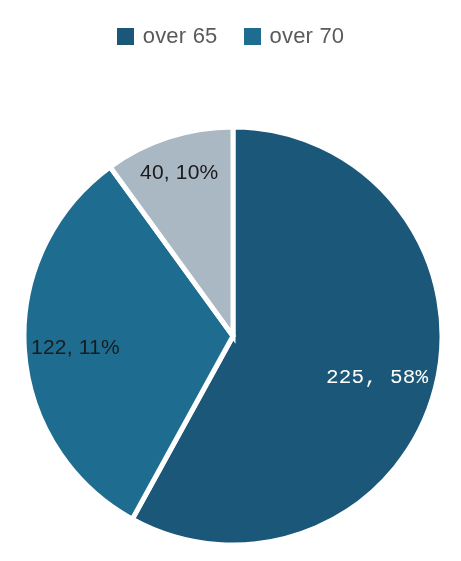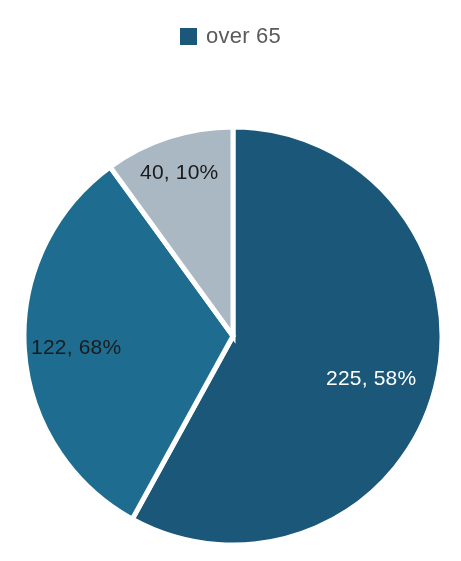--- a/index.html
+++ b/index.html
@@ -78,51 +78,55 @@
   
   .data-label {
     position: absolute;
     font-size: 21px;
     line-height: 21px;
     white-space: nowrap;
     letter-spacing: 0.2px;
     text-align: right;
   }
   .data-label.dark  { color: #1b1b1b; }
-  .data-label.light { color: #ffffff; }
+  .data-label.light { color: #ffffff; font-family: Liberation Mono, monospace; }
 
   #label-over65 { left: 326px; top: 367px; }
   #label-over70 { left: 31px;  top: 336px; }
   #label-over75 { left: 140px; top: 161px; }
 </style>
 </head>
 <body>
 
 <div id="chart-root">
 
   <div class="legend">
 
     <div class="legend-item">
       <span class="legend-swatch" style="background: rgb(26, 87, 120);"></span>
       <span class="legend-label" style="color: rgb(90, 90, 90);">over 65</span>
     </div>
 
+    <div class="legend-item">
+      <span class="legend-swatch" style="background: rgb(30, 109, 145);"></span>
+      <span class="legend-label" style="color: rgb(90, 90, 90);">over 70</span>
+    </div>
 
 
   </div>
 
   <div class="pie-wrap">
     <svg class="pie-svg" viewBox="0 0 461 561" xmlns="http://www.w3.org/2000/svg">
       <g id="slice-group">
         <path class="slice-path" id="slice-0" d="M 233.00 336.00 L 233.00 127.00 A 209 209 0 1 1 132.31 519.15 Z" fill="#1a5778" stroke="#ffffff"></path>
         <path class="slice-path" id="slice-1" d="M 233.00 336.00 L 132.31 519.15 A 209 209 0 0 1 110.15 166.92 Z" fill="#1e6d91" stroke="#ffffff"></path>
         <path class="slice-path" id="slice-2" d="M 233.00 336.00 L 110.15 166.92 A 209 209 0 0 1 233.00 127.00 Z" fill="#aab8c4" stroke="#ffffff"></path>
       </g>
     </svg>
 
     <span class="data-label light" id="label-over65">225, 58%</span>
 
-    <span class="data-label dark" id="label-over70">122, 68%</span>
+    <span class="data-label dark" id="label-over70">122, 11%</span>
 
     <span class="data-label dark" id="label-over75">40, 10%</span>
   </div>
 
 </div>
 
 </body></html>

